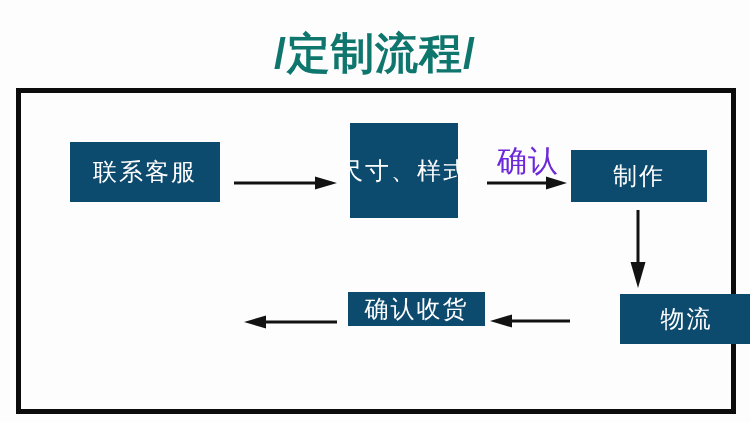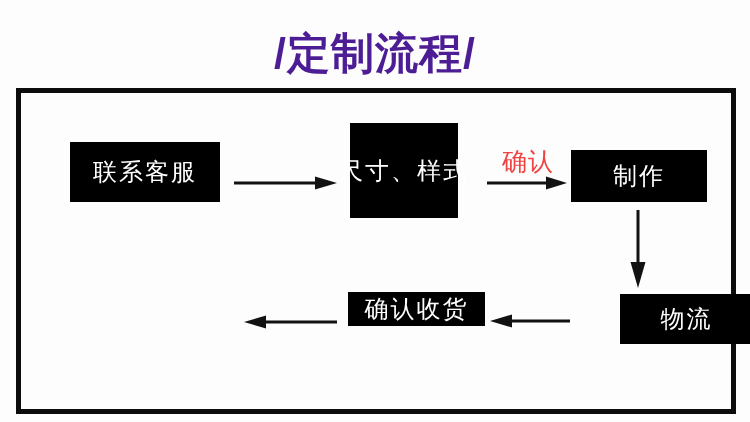--- a/index.html
+++ b/index.html
@@ -25,56 +25,56 @@
   }
   .title-zh {
     position: absolute;
     top: 27px; left: 0;
     width: 100%;
     text-align: center;
     font-size: 43px;
     line-height: 52px;
     font-weight: 700;
     letter-spacing: 1px;
-    color: #4c1d95;
+    color: #0f766e;
     white-space: nowrap;
   }
   .board {
     position: absolute;
     left: 16px; top: 88px;
     width: 720px; height: 326px;
     border: 5px solid #0c0c0c;
     box-sizing: border-box;
     background: transparent;
   }
   .node {
     position: absolute;
-    background: #000000;
+    background: #0c4a6e;
     color: #ffffff;
     display: flex;
     align-items: center;
     justify-content: center;
     font-size: 24px;
     letter-spacing: 2px;
     white-space: nowrap;
   }
   .n1 { left: 70px;  top: 142px; width: 150px; height: 60px; }
   .n2 { left: 350px; top: 123px; width: 108px; height: 95px; }
   .n3 { left: 571px; top: 150px; width: 136px; height: 52px; }
   .n4 { left: 580px; top: 294px; width: 133px; height: 50px; margin-left: 40px; }
   .n5 { left: 348px; top: 292px; width: 137px; height: 34px; }
   .n6 { left: 72px;  top: 292px; width: 164px; height: 60px; }
   .edge-label {
     position: absolute;
     left: 496px; top: 146px;
     width: 64px;
     text-align: center;
-    font-size: 25px;
+    font-size: 30px;
     line-height: 30px;
-    color: #ef4444;
+    color: #6d28d9;
     letter-spacing: 1px;
     white-space: nowrap;
   }
   .arrows {
     position: absolute;
     left: 0; top: 0;
     width: 750px; height: 422px;
     pointer-events: none;
   }
   .arrows line { stroke: #121212; stroke-width: 3; }

